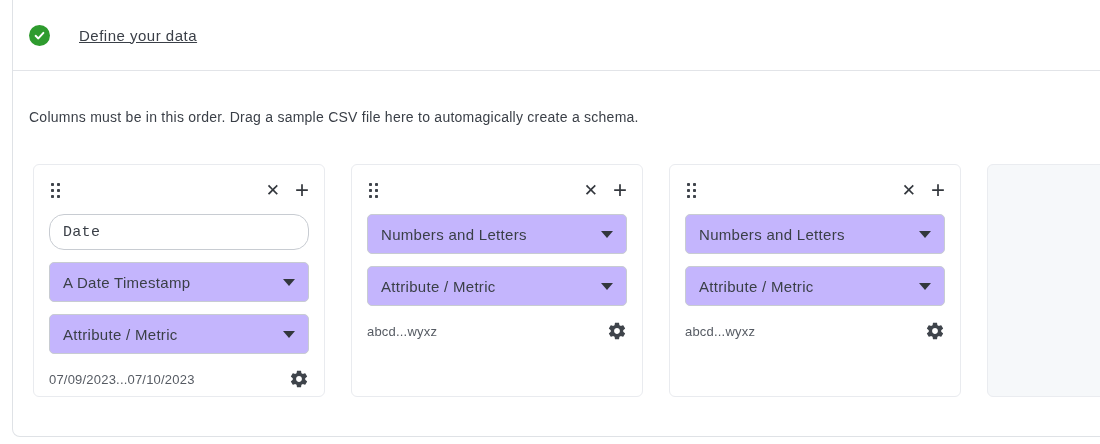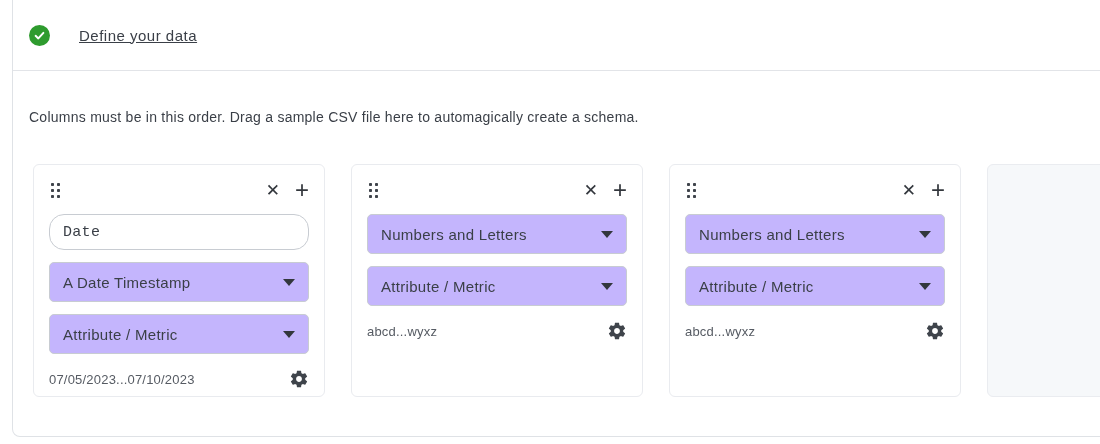--- a/index.html
+++ b/index.html
@@ -170,21 +170,21 @@
     <input class="text-input" type="text" value="Date" style="">
     <div class="select">
       <span>A Date Timestamp</span>
       <span class="caret"></span>
     </div>
     <div class="select">
       <span>Attribute / Metric</span>
       <span class="caret"></span>
     </div>
     <div class="card-footer">
-      <span class="sample">07/05/2023...07/10/2023</span>
+      <span class="sample">07/09/2023...07/10/2023</span>
       <span class="gear">
         <svg viewBox="0 0 24 24">
           <path d="M19.43 12.98c.04-.32.07-.64.07-.98s-.03-.66-.07-.98l2.11-1.65c.19-.15.24-.42.12-.64l-2-3.46c-.12-.22-.39-.3-.61-.22l-2.49 1c-.52-.4-1.08-.73-1.69-.98l-.38-2.65C14.46 2.18 14.25 2 14 2h-4c-.25 0-.46.18-.49.42l-.38 2.65c-.61.25-1.17.59-1.69.98l-2.49-1c-.23-.09-.49 0-.61.22l-2 3.46c-.13.22-.07.49.12.64l2.11 1.65c-.04.32-.07.65-.07.98s.03.66.07.98l-2.11 1.65c-.19.15-.24.42-.12.64l2 3.46c.12.22.39.3.61.22l2.49-1c.52.4 1.08.73 1.69.98l.38 2.65c.03.24.24.42.49.42h4c.25 0 .46-.18.49-.42l.38-2.65c.61-.25 1.17-.59 1.69-.98l2.49 1c.23.09.49 0 .61-.22l2-3.46c.12-.22.07-.49-.12-.64l-2.11-1.65zM12 15.5c-1.93 0-3.5-1.57-3.5-3.5s1.57-3.5 3.5-3.5 3.5 1.57 3.5 3.5-1.57 3.5-3.5 3.5z"></path>
         </svg>
       </span>
     </div>
   </div>
 
   <div class="card">
     <div class="card-top">

